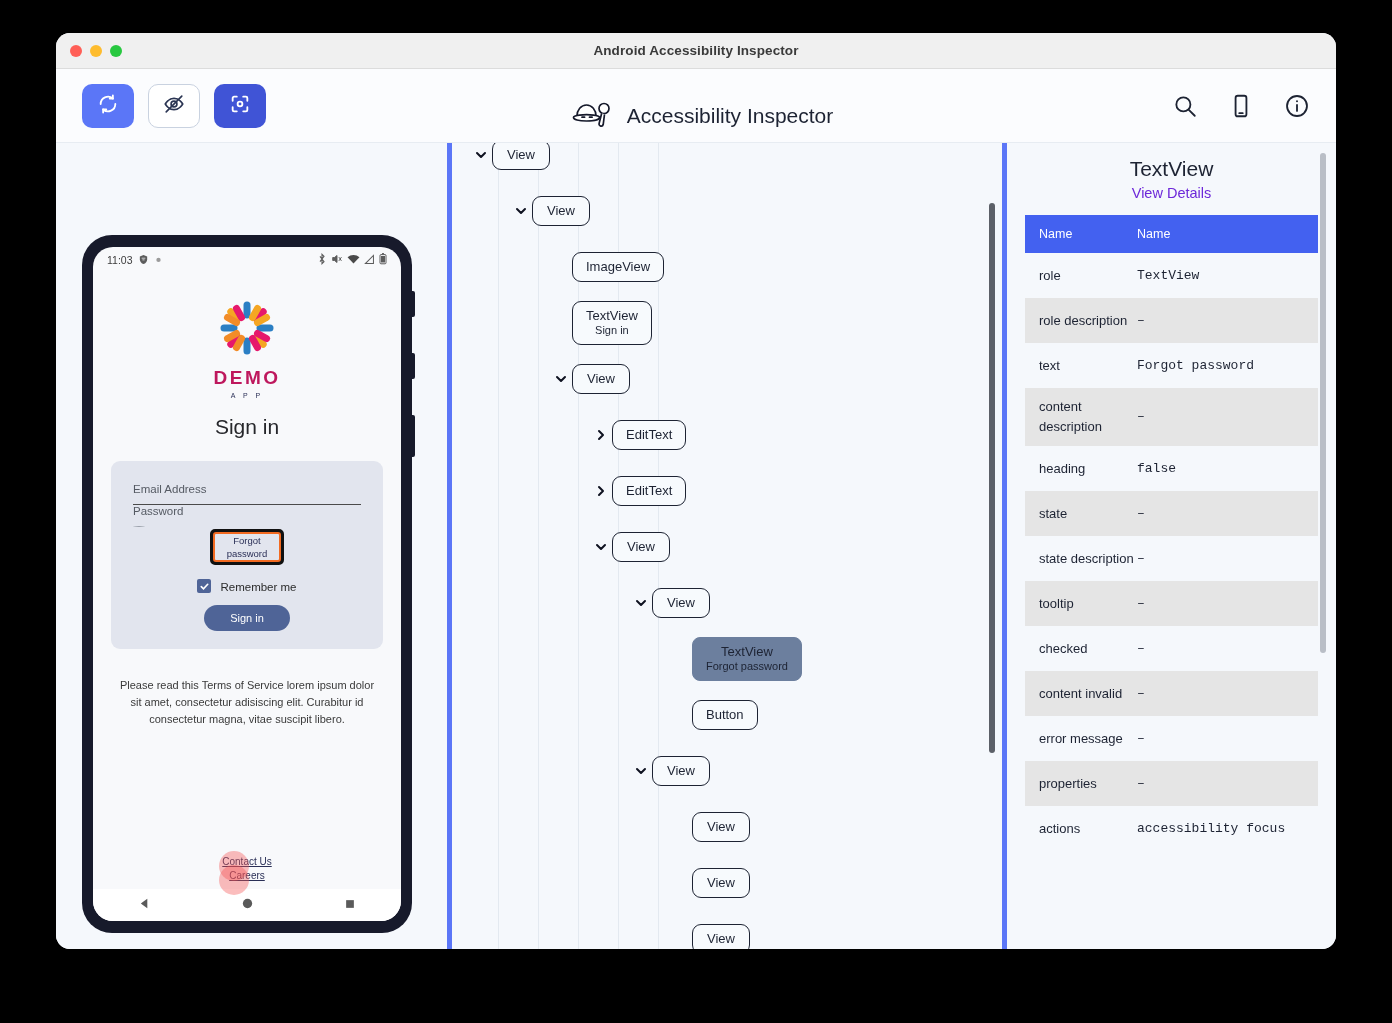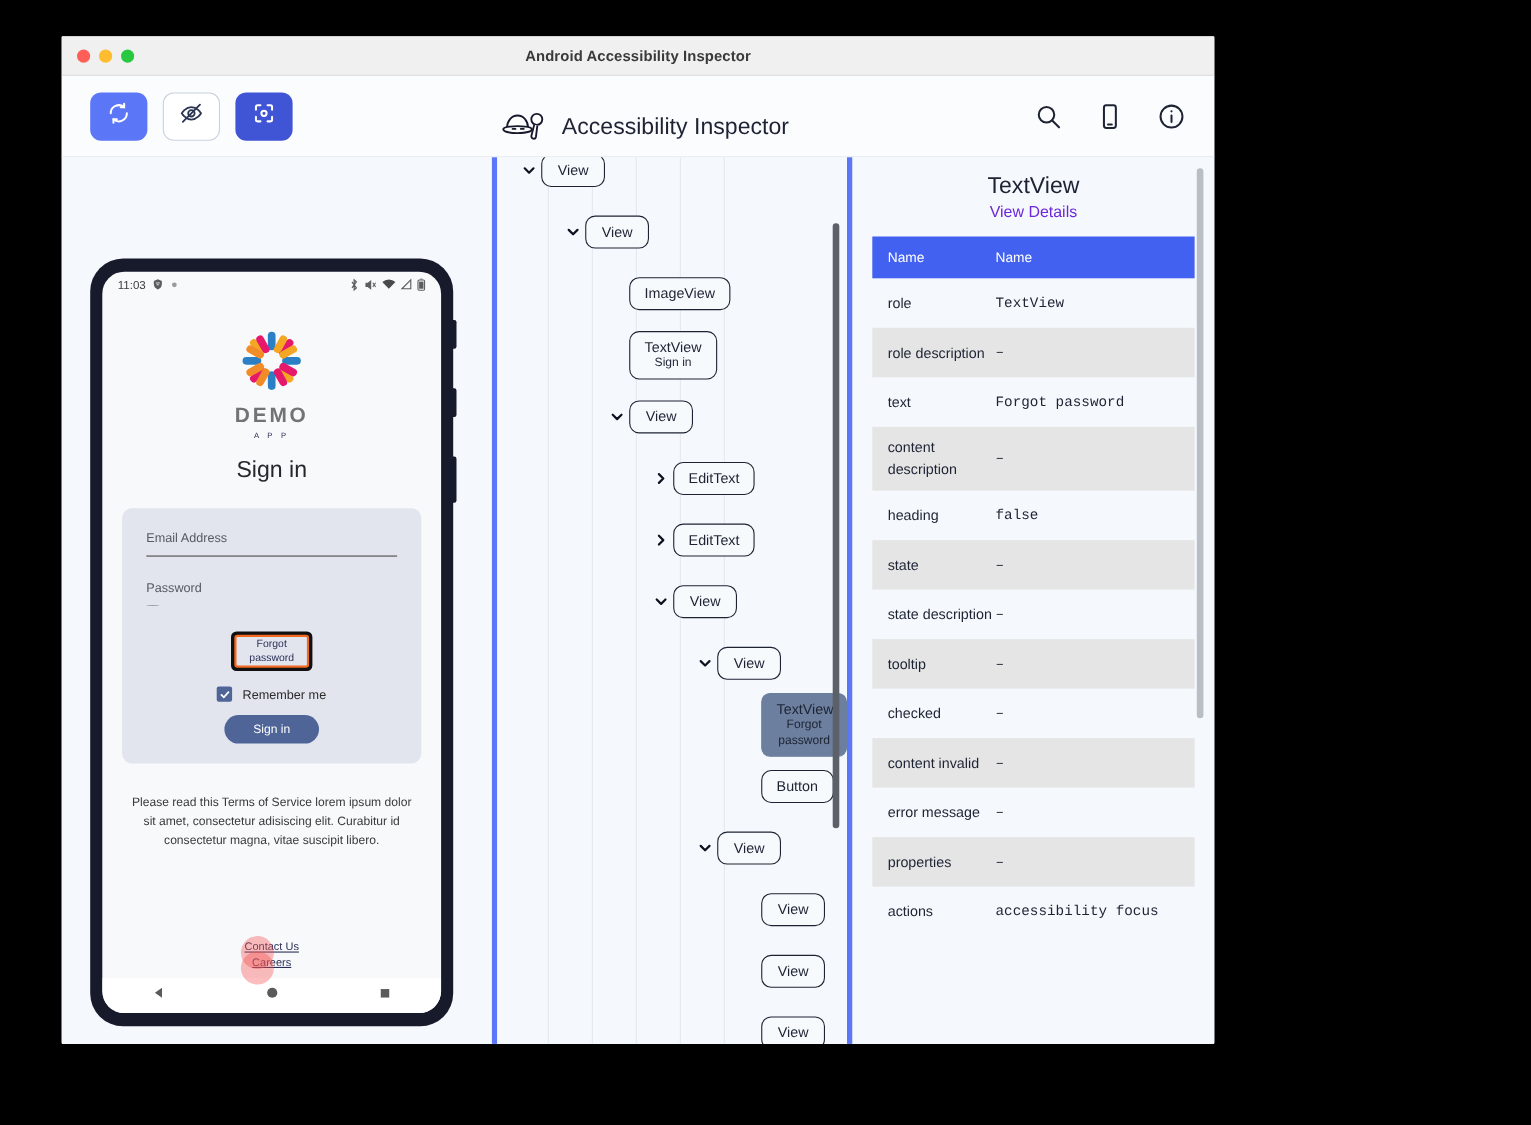--- a/index.html
+++ b/index.html
@@ -7,23 +7,23 @@
     width: 1392px; height: 1023px;
     background: #000;
     font-family: "Liberation Sans", sans-serif;
     overflow: hidden;
   }
 
   
   #window {
     position: absolute;
     left: 56px; top: 33px;
-    width: 1048px; height: 916px;
+    width: 1280px; height: 916px;
     background: #f5f8fc;
-    border-radius: 1px;
+    border-radius: 14px;
     overflow: hidden;
     box-shadow: 0 10px 40px rgba(0,0,0,0.45);
   }
   #titlebar {
     height: 36px;
     background: #f0f0f0;
     border-bottom: 1px solid #dcdcdc;
     display: flex; align-items: center;
     position: relative;
   }
@@ -95,29 +95,29 @@
     background: #f8f9fb; border-radius: 20px; overflow: hidden;
     display: flex; flex-direction: column; position: relative;
   }
   #statusbar {
     height: 26px; display: flex; align-items: center;
     padding: 0 14px; font-size: 10.5px; color: #3c3c3c; gap: 20px;
   }
   .sb-left { display: flex; align-items: center; gap: 5px; }
   .sb-right { margin-left: auto; display: flex; align-items: center; gap: 4px; }
   #logo-wrap { display: flex; flex-direction: column; align-items: center; margin-top: 24px; }
-  #demo-word { font-size: 19px; font-weight: bold; color: #737373; letter-spacing: 2.5px; margin-top: 4px; }
+  #demo-word { font-size: 19px; font-weight: bold; color: #be185d; letter-spacing: 2.5px; margin-top: 4px; }
   #demo-sub { font-size: 7px; color: #2a2f56; letter-spacing: 3px; margin-top: 3px; }
   #signin-h { text-align: center; font-size: 21px; color: #26272b; margin-top: 16px; }
 
   #form-card {
     margin: 22px 18px 0 18px; background: #e2e5ee; border-radius: 9px;
     padding: 22px 22px 18px 22px;
   }
-  .field { margin-bottom: 23px; }
+  .field { margin-bottom: 0; }
   .field-label { font-size: 11.5px; color: #555a63; }
   .field-line { height: 1px; background: #4a4a4a; margin-top: 9px; }
   .field-line.light { background: #9aa0aa; }
   #forgot-wrap { display: flex; justify-content: center; margin-top: 2px; }
   #forgot-sel {
     border: 2.5px solid #111; border-radius: 5px; padding: 1px;
     background: #111;
   }
   #forgot-inner {
     border: 2px solid #f26a21; border-radius: 3px;

